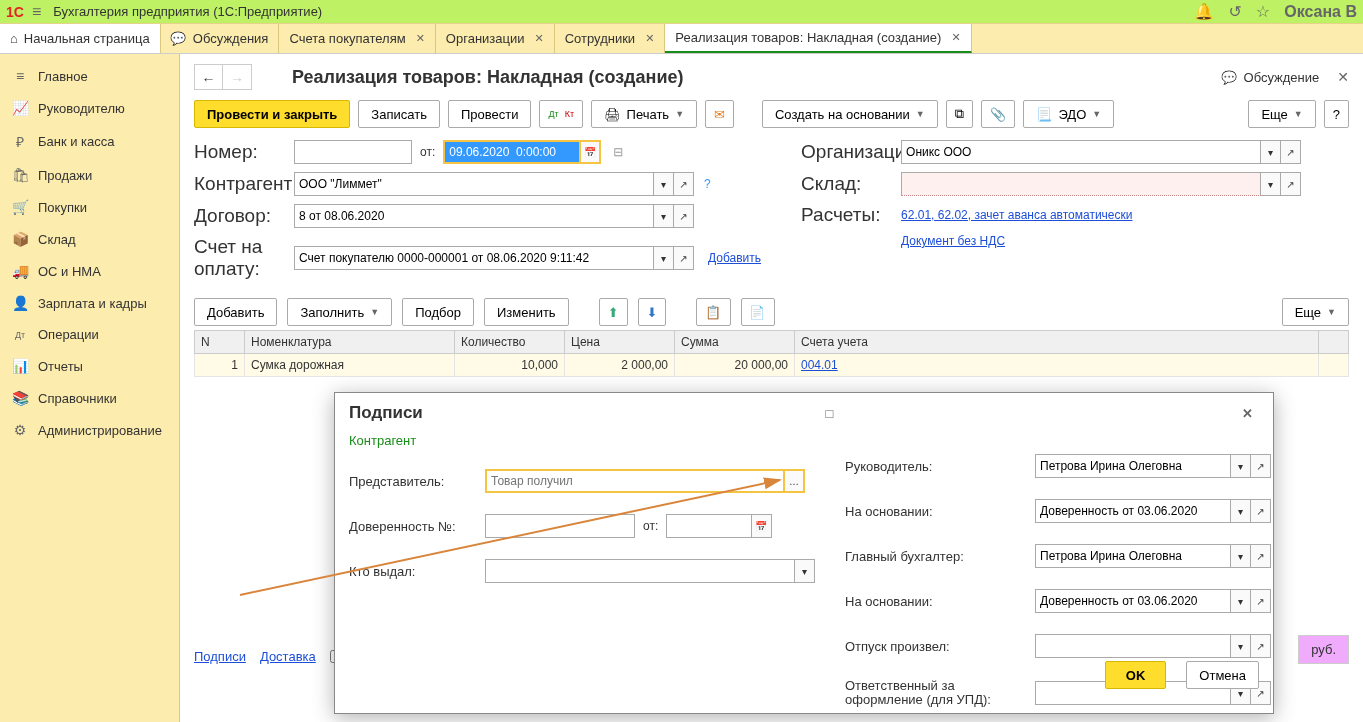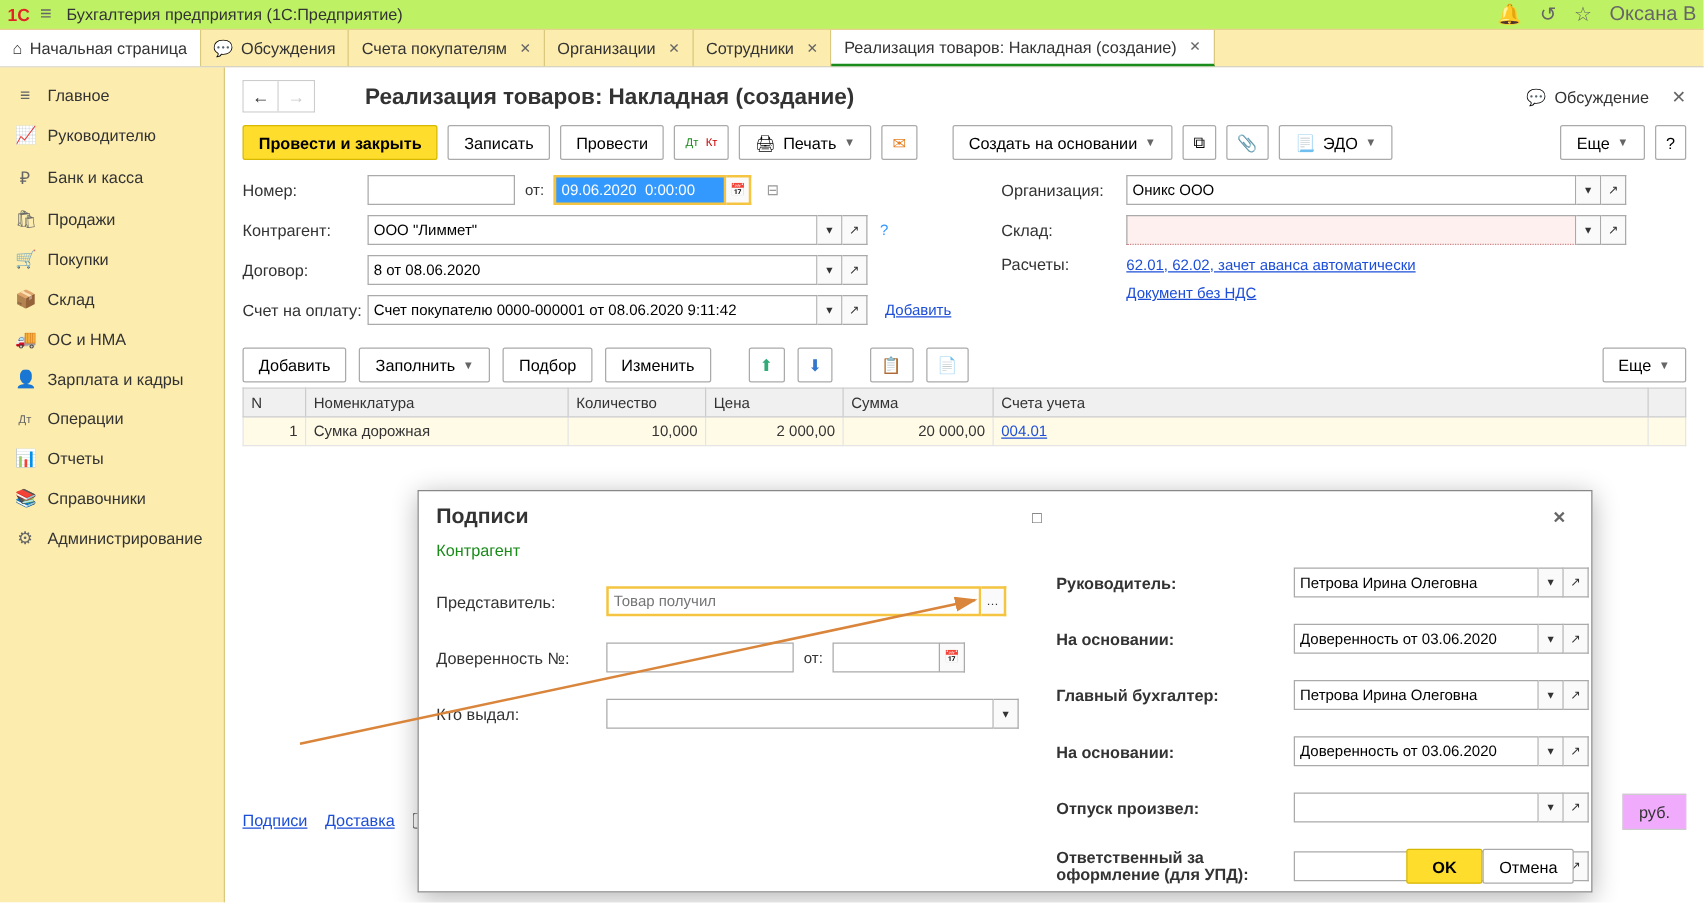--- a/index.html
+++ b/index.html
@@ -3,64 +3,64 @@
 <meta charset="utf-8">
 <style>
   * { box-sizing: border-box; margin: 0; padding: 0; font-family: Arial, sans-serif; }
   body { background: #fff; font-size: 12px; color: #333; width: 1363px; height: 722px; overflow: hidden; position: relative; }
   .titlebar { background: #bef264; height: 24px; display: flex; align-items: center; padding: 0 6px; border-bottom: 1px solid #e5d28c; }
   .logo { color: #e32424; font-weight: bold; font-size: 14px; margin-right: 8px; }
   .hamburger { font-size: 16px; color: #666; margin-right: 12px; cursor: pointer; }
   .title-text { color: #333; font-size: 13px; }
   .title-right { margin-left: auto; display: flex; align-items: center; gap: 14px; color: #666; }
   .title-right span { cursor: pointer; font-size: 16px; }
-  .user-name { font-size: 12px; }
+  .user-name { font-size: 12px; font-weight: bold; }
   .tabbar { background: #fcecae; height: 30px; display: flex; align-items: stretch; border-bottom: 1px solid #ccc; }
   .tab { display: flex; align-items: center; padding: 0 10px; border-right: 1px solid #d9c97e; cursor: pointer; font-size: 13px; gap: 6px; }
   .tab.home { background: #fff; }
   .tab.active { background: #fff; border-bottom: 2px solid #1a8c1a; }
   .tab .close { color: #666; font-size: 11px; margin-left: 4px; }
   .main { display: flex; height: calc(100% - 54px); }
   .sidebar { width: 180px; background: #fcecae; border-right: 1px solid #d9c97e; padding-top: 6px; }
   .side-item { display: flex; align-items: center; padding: 8px 12px; cursor: pointer; font-size: 13px; gap: 10px; color: #333; }
   .side-icon { width: 16px; text-align: center; color: #666; font-size: 14px; }
   .content { flex: 1; padding: 10px 14px; position: relative; background: #fff; }
   .doc-header { display: flex; align-items: center; margin-bottom: 10px; }
   .nav-btn { width: 28px; height: 24px; border: 1px solid #ccc; background: #fff; display: inline-flex; align-items: center; justify-content: center; cursor: pointer; font-size: 14px; }
   .doc-title { font-size: 18px; font-weight: bold; margin-left: 40px; }
   .disc-link { margin-left: auto; display: flex; align-items: center; gap: 6px; color: #333; cursor: pointer; font-size: 13px; }
   .toolbar { display: flex; align-items: center; gap: 8px; margin-bottom: 12px; flex-wrap: wrap; }
   .btn { height: 28px; padding: 0 12px; border: 1px solid #aaa; background: #fff; cursor: pointer; font-size: 13px; display: inline-flex; align-items: center; gap: 6px; border-radius: 2px; }
   .btn.yellow { background: #ffdd2d; border-color: #d6b800; font-weight: bold; }
   .btn.icon-only { padding: 0 8px; }
   .dropdown-arrow { font-size: 9px; color: #666; }
   .form-row { display: flex; align-items: center; margin-bottom: 8px; }
-  .form-label { width: 100px; font-size: 13px; }
+  .form-label { width: 100px; font-size: 19px; }
   .input { height: 24px; border: 1px solid #aaa; padding: 0 4px; font-size: 12px; background: #fff; }
   .input.highlight-y { border: 2px solid #f5c542; }
   .input.sel { background: #3399ff; color: #fff; }
   .mini-btn { width: 20px; height: 24px; border: 1px solid #aaa; background: #fafafa; display: inline-flex; align-items: center; justify-content: center; font-size: 10px; cursor: pointer; border-left: none; }
   .form-cols { display: flex; gap: 40px; }
   .form-col { flex: 1; }
   a.link { color: #1d4ed8; text-decoration: underline; cursor: pointer; }
   .sub-toolbar { display: flex; align-items: center; gap: 10px; margin: 10px 0 0 0; }
   table.grid { width: 100%; border-collapse: collapse; margin-top: 4px; font-size: 12px; }
   table.grid th { background: #f0f0f0; border: 1px solid #ccc; padding: 4px 6px; text-align: left; font-weight: normal; }
   table.grid td { border: 1px solid #e5e5e5; padding: 4px 6px; background: #fffbe6; }
   table.grid td.num { text-align: right; }
   .modal-backdrop { position: absolute; left: 334px; top: 392px; width: 940px; height: 322px; background: #fff; border: 1px solid #888; box-shadow: 0 4px 20px rgba(0,0,0,0.3); z-index: 50; }
   .modal-title { padding: 10px 14px 6px; font-size: 17px; font-weight: bold; display: flex; align-items: center; }
   .modal-title .win-btn { margin-left: auto; font-size: 13px; color: #666; cursor: pointer; padding: 0 6px; }
   .modal-body { padding: 4px 14px; display: flex; gap: 30px; }
   .modal-col { flex: 1; }
   .section-label { color: #1a8c1a; font-size: 13px; margin-bottom: 10px; }
   .modal-row { display: flex; align-items: center; margin-bottom: 8px; margin-top: 21px; }
   .modal-row .ml { width: 136px; font-size: 13px; }
-  .modal-row .ml.wide { width: 190px; font-weight: bold; }
-  .modal-footer { position: absolute; bottom: 6px; right: 14px; display: flex; gap: 0; }
+  .modal-row .ml.wide { width: 190px; }
+  .modal-footer { position: absolute; bottom: 24px; right: 14px; display: flex; gap: 20px; }
   .arrow-annotation { position: absolute; left: 235px; top: 470px; width: 560px; height: 130px; z-index: 60; pointer-events: none; }
   .circle-annotation { position: absolute; left: 195px; top: 584px; width: 60px; height: 28px; border: 2px solid #d9853b; border-radius: 50%; z-index: 5; pointer-events: none; }
   .footer-links { position: absolute; bottom: 58px; left: 14px; display: flex; gap: 14px; align-items: center; font-size: 13px; }
   .rub-box { position: absolute; bottom: 58px; right: 14px; background: #f0abfc; border: 1px solid #ccc; padding: 6px 12px; font-size: 13px; }
   .tab-icon { font-size: 13px; }
   .input-group { display: inline-flex; }
 </style>
 </head>
 <body>
 

